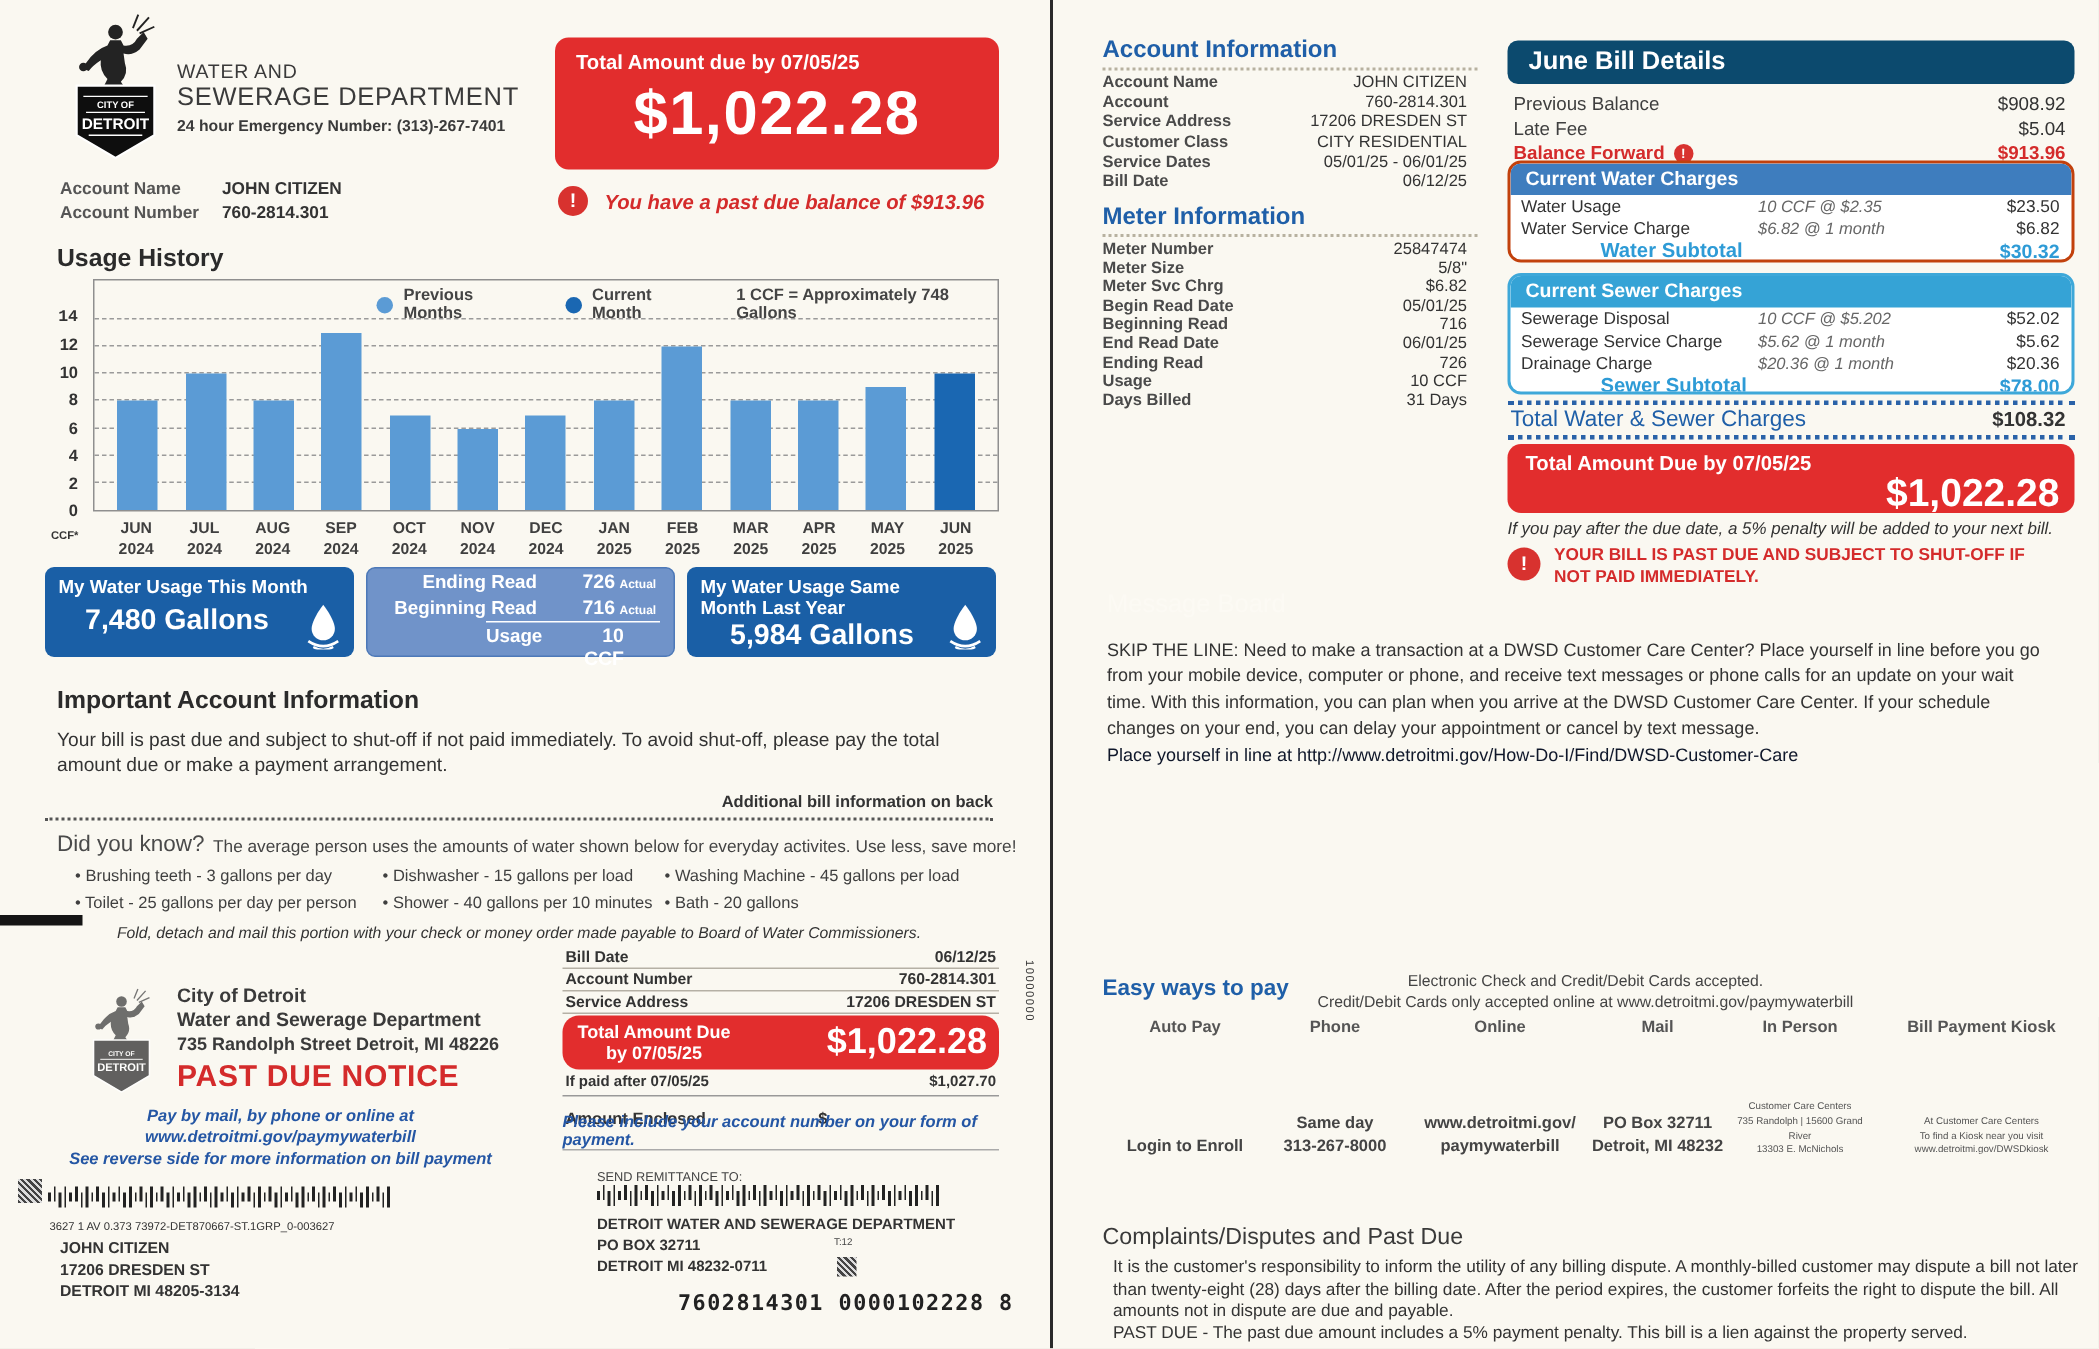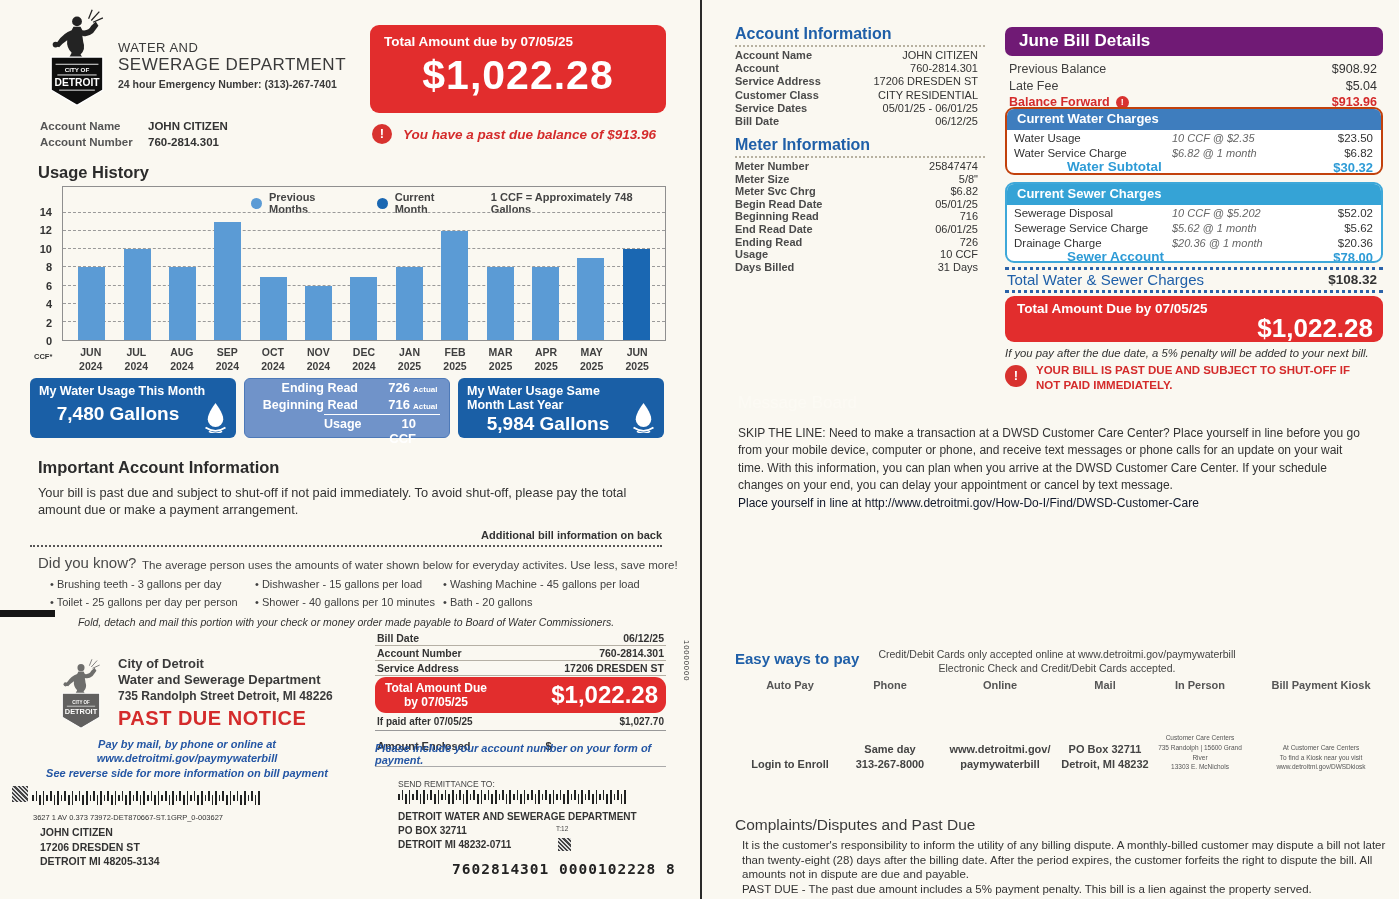--- a/index.html
+++ b/index.html
@@ -121,21 +121,21 @@
   .ai-title { left:33px; top:13px; width:250px; }
   .ai-rows { left:33px; top:37px; width:243px; }
   .irow { display:flex; justify-content:space-between; font-size:11px; line-height:13.2px; }
   .irow .lab { font-weight:bold; color:#4a4a4a; }
   .irow .val { color:#333; text-align:right; }
   .mi-title { left:33px; top:124px; width:250px; }
   .mi-rows { left:33px; top:148px; width:243px; }
   .mi-rows .irow { line-height:12.6px; }
 
   .panel { left:303px; width:378px; }
-  .panel-head { top:15px; height:29px; background:#701a75; border-radius:7px; color:#fff; font-size:17px; font-weight:bold; padding:4px 0 0 14px; }
+  .panel-head { top:15px; height:29px; background:#0c4a6e; border-radius:7px; color:#fff; font-size:17px; font-weight:bold; padding:4px 0 0 14px; }
   .sum-rows { top:49px; }
   .sumrow { display:flex; justify-content:space-between; font-size:12.5px; line-height:16.5px; padding:0 6px 0 4px; }
   .sumrow .lab { color:#3f3f3f; }
   .sumrow.bf .lab { color:#D42B2B; font-weight:bold; display:flex; align-items:center; gap:6px; }
   .sumrow.bf .val { color:#D42B2B; font-weight:bold; }
   .chg-box { background:#fff; border-radius:9px; overflow:hidden; }
   .chg-box.water { top:95px; height:68px; border:2px solid #c2410c; }
   .chg-box.sewer { top:170px; height:81px; border:2px solid #3EA8D9; }
   .chg-head { height:21px; color:#fff; font-size:13px; font-weight:bold; padding:2px 0 0 10px; }
   .chg-box.water .chg-head { background:#3E7DBE; }
@@ -291,21 +291,21 @@
     </div>
   </div>
   <div class="abs chart-ylabels">
       <span style="bottom: calc(0% - 6px);">0</span>
       <span style="bottom: calc(14.2857% - 6px);">2</span>
       <span style="bottom: calc(28.5714% - 6px);">4</span>
       <span style="bottom: calc(42.8571% - 6px);">6</span>
       <span style="bottom: calc(57.1429% - 6px);">8</span>
       <span style="bottom: calc(71.4286% - 6px);">10</span>
       <span style="bottom: calc(85.7143% - 6px);">12</span>
-      <span style="bottom: calc(100% - 6px);">14</span>
+      <span style="bottom: calc(100% - 6px); font-family: Liberation Mono, monospace;">14</span>
     </div>
   <div class="abs chart-xlabels">
       <div class="xlab">
         <span>JUN</span>
         <span>2024</span>
       </div>
       <div class="xlab">
         <span>JUL</span>
         <span>2024</span>
       </div>
@@ -739,21 +739,21 @@
         <span>Sewerage  Service  Charge</span>
         <span class="rate">$5.62 @ 1 month</span>
         <span class="amt">$5.62</span>
       </div>
       <div class="chg-row">
         <span>Drainage  Charge</span>
         <span class="rate">$20.36 @ 1 month</span>
         <span class="amt">$20.36</span>
       </div>
       <div class="sub-row">
-        <span class="lab">Sewer Account</span>
+        <span class="lab">Sewer Subtotal</span>
         <span class="amtc"><span class="mini-dots"></span><div class="amt">$78.00</div></span>
       </div>
     </div>
 
     <div class="abs panel sep1 dotted-sep"></div>
     <div class="abs panel total-row">
       <span class="lab">Total Water &amp; Sewer Charges</span>
       <span class="val">$108.32</span>
     </div>
     <div class="abs panel sep2 dotted-sep"></div>
@@ -767,22 +767,22 @@
       <span class="alert-ico"></span>
       <span class="txt">YOUR BILL IS PAST DUE AND SUBJECT TO SHUT-OFF IF NOT PAID IMMEDIATELY.</span>
     </div>
 
     <div class="abs mb-title">Message Board</div>
     <div class="abs mb-body">SKIP THE LINE: Need to make a transaction at a DWSD Customer Care Center? Place yourself in line before you go from your mobile device, computer or phone, and receive text messages or phone calls for an update on your wait time. With this information, you can plan when you arrive at the DWSD Customer Care Center. If your schedule changes on your end, you can delay your appointment or cancel by text message.</div>
     <div class="abs mb-link">Place yourself in line at  http://www.detroitmi.gov/How-Do-I/Find/DWSD-Customer-Care</div>
 
     <div class="abs ep-title">Easy ways to pay</div>
     <div class="abs ep-sub">
+      <div>Electronic  Check  and  Credit/Debit  Cards  accepted.</div>
       <div>Credit/Debit  Cards  only  accepted  online   at  www.detroitmi.gov/paymywaterbill</div>
-      <div>Electronic  Check  and  Credit/Debit  Cards  accepted.</div>
     </div>
     <div class="abs ep-grid heads">
       <div>Auto Pay</div>
       <div>Phone</div>
       <div>Online</div>
       <div>Mail</div>
       <div>In Person</div>
       <div>Bill Payment Kiosk</div>
     </div>
     <div class="abs ep-grid vals">

